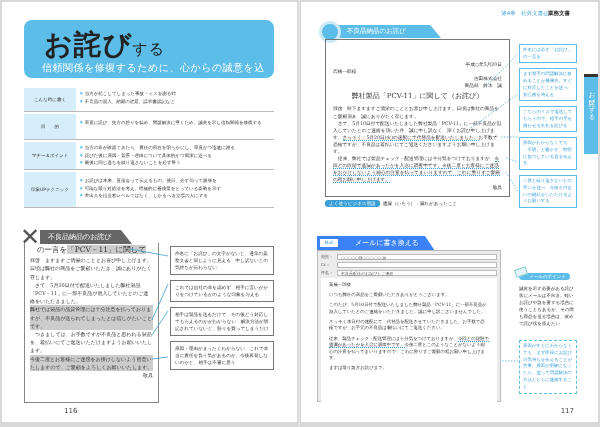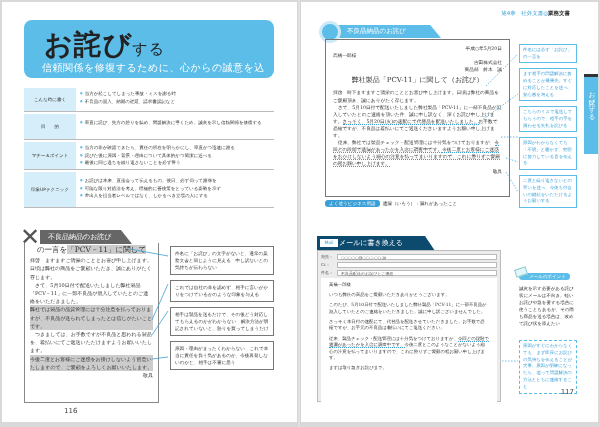--- a/index.html
+++ b/index.html
@@ -38,48 +38,48 @@
     
     .chapter { position: absolute; right: 28px; top: 8px; font-family: "DejaVu Sans", sans-serif; font-size: 5.5px; color: #3a9fd6; }
     .chapter b { color: #333; }
     .side-tab { position: absolute; right: 0; top: 72px; width: 14px; height: 80px; background: #5bbde8; border-top: 3px solid #333; }
     .side-tab span { position: absolute; left: 3px; top: 10px; writing-mode: vertical-rl; font-family: "DejaVu Sans", sans-serif; font-size: 6.5px; color: #fff; }
 
     .ok-head { position: absolute; left: 18px; top: 19px; width: 120px; height: 18px; }
     .ok-circle { position: absolute; left: 0; top: 0; width: 22px; height: 22px; border-radius: 50%; background: #5bbde8; border: 3px solid #cde9f7; }
     .ok-tab { position: absolute; left: 14px; top: 4px; width: 108px; height: 13px; background: #5bbde8; color: #fff; font-family: "DejaVu Sans", sans-serif; font-size: 6.5px; padding-left: 14px; line-height: 13px; clip-path: polygon(0 0, 90% 0, 100% 100%, 0 100%); }
 
-    .ok-letter { position: absolute; left: 24px; top: 37px; width: 185px; height: 158px; border: 1px solid #777; padding: 5px 7px; font-size: 4.7px; line-height: 7.1px; color: #333; overflow: hidden; }
+    .ok-letter { position: absolute; left: 24px; top: 37px; width: 185px; height: 158px; border: 1px solid #777; padding: 21px 7px; font-size: 4.7px; line-height: 7.1px; color: #333; overflow: hidden; }
     .ok-letter .r { text-align: right; }
     .ok-letter .subj { text-align: center; font-size: 7px; margin: 4px 0 5px; }
     .ok-letter .ul { border-bottom: 1px dotted #3a9fd6; }
 
     .vocab { position: absolute; left: 24px; top: 199px; font-family: "DejaVu Sans", sans-serif; font-size: 4.6px; color: #333; }
     .vocab-badge { background: #3a9fd6; color: #fff; padding: 1px 4px; border-radius: 3px; margin-right: 3px; }
 
     .ok-notes { position: absolute; left: 218px; top: 42px; width: 58px; }
     .ok-note { border: 1px solid #5bbde8; font-family: "DejaVu Sans", sans-serif; font-size: 4.4px; line-height: 6.7px; padding: 2px 3px; margin-bottom: 5px; color: #3a9fd6; background: #fff; }
 
     .mail-head { position: absolute; left: 16px; top: 234px; width: 120px; height: 14px; }
-    .mail-tab { width: 120px; height: 18px; background: #0c4a6e; color: #fff; font-family: "DejaVu Sans", sans-serif; font-size: 7px; line-height: 14px; padding-left: 22px; clip-path: polygon(0 0, 90% 0, 100% 100%, 0 100%); position: relative; }
+    .mail-tab { width: 120px; height: 18px; background: #3b82f6; color: #fff; font-family: "DejaVu Sans", sans-serif; font-size: 7px; line-height: 14px; padding-left: 38px; clip-path: polygon(0 0, 90% 0, 100% 100%, 0 100%); position: relative; }
     .mail-icon { position: absolute; left: 3px; top: 3px; width: 18px; height: 8px; background: #fff; color: #3a9fd6; font-size: 4.5px; line-height: 8px; text-align: center; }
     .mail-box { position: absolute; left: 16px; top: 248px; width: 184px; height: 152px; background: #ececec; border: 1px solid #bbb; padding: 2px 3px; }
     .mail-field { display: flex; align-items: center; height: 7px; margin-bottom: 1px; font-family: "DejaVu Sans", sans-serif; font-size: 4px; color: #555; }
     .mail-field .fl { width: 16px; }
     .mail-field .fv { flex: 1; height: 6px; background: #fff; border: 0.5px solid #bbb; padding-left: 3px; line-height: 6px; }
     .mail-body { background: #fff; margin-top: 2px; height: 124px; padding: 4px 8px; font-size: 4.4px; line-height: 6.6px; color: #333; overflow: hidden; }
     .mail-body p { margin-bottom: 3.5px; }
     .mail-body .ul { border-bottom: 1px dotted #3a9fd6; }
 
     .mail-point { position: absolute; left: 218px; top: 261px; width: 58px; }
     .mp-badge { background: #5bbde8; color: #fff; font-family: "DejaVu Sans", sans-serif; font-size: 4.5px; border-radius: 4px; padding: 1px 4px 1px 10px; display: inline-block; position: relative; }
     .mp-env { position: absolute; left: -4px; top: -5px; width: 12px; height: 8px; border: 1px solid #8cc; background: #e5f5fc; transform: rotate(-18deg); }
     .mp-text { font-family: "DejaVu Sans", sans-serif; font-size: 4.5px; line-height: 7px; color: #333; margin-top: 3px; }
     .mail-note { position: absolute; left: 218px; top: 338px; width: 58px; border: 1px dashed #5bbde8; font-family: "DejaVu Sans", sans-serif; font-size: 4.4px; line-height: 6.8px; padding: 2px 3px; color: #3a9fd6; }
-    .pagenum-right { position: absolute; right: 24px; top: 386px; font-family: "DejaVu Sans", sans-serif; font-size: 7px; color: #444; }
+    .pagenum-right { position: absolute; right: 24px; top: 405px; font-family: "DejaVu Sans", sans-serif; font-size: 7px; color: #444; }
 
     svg.connectors { position: absolute; left: 0; top: 0; pointer-events: none; }
   </style>
 </head>
 <body>
 
 <div class="gutter"></div>
 
 <div class="page page-left">
   <div class="title-box">

